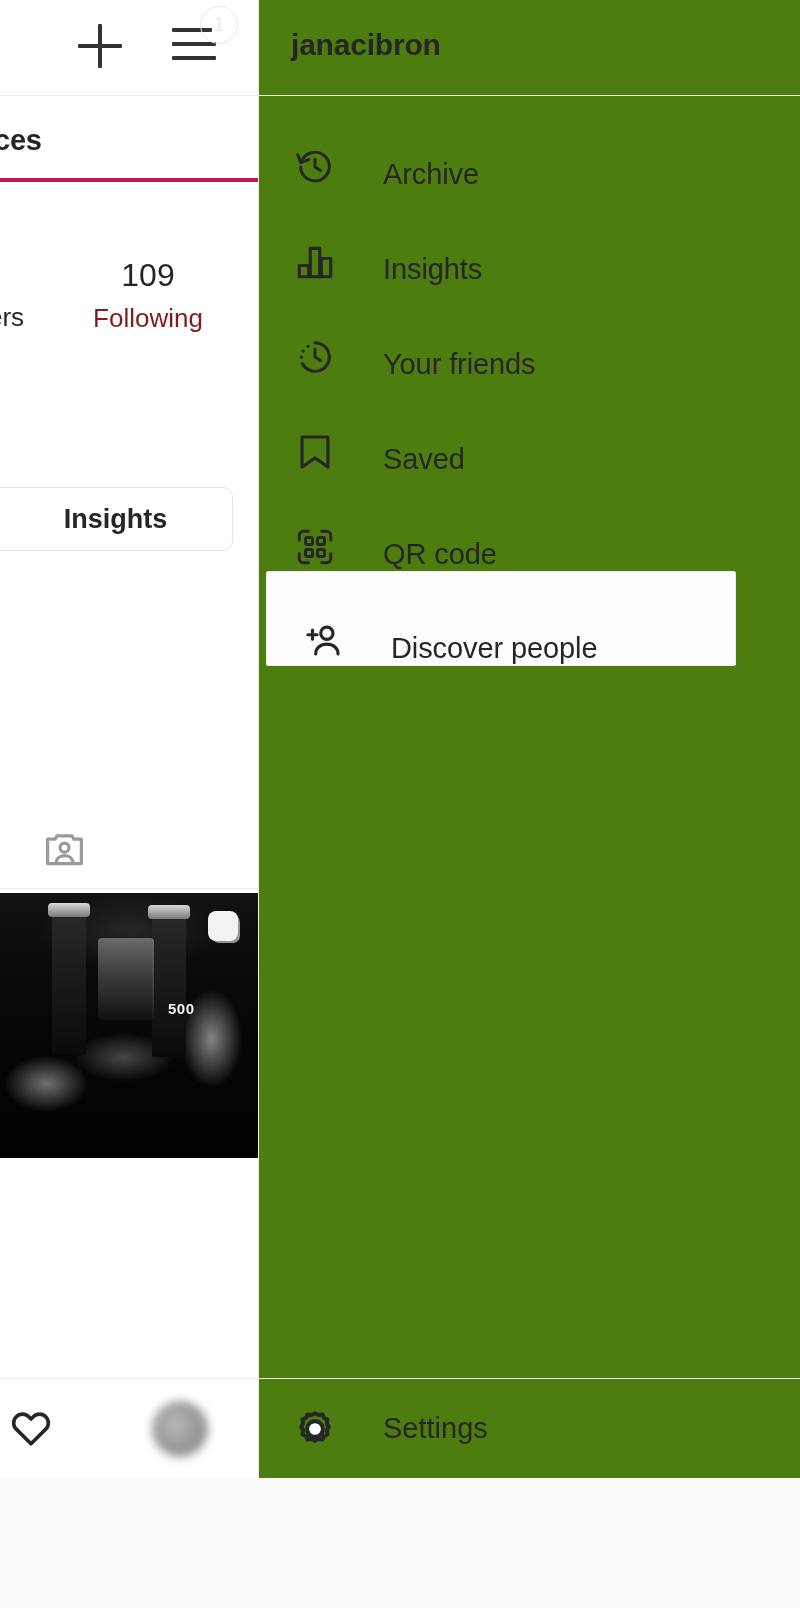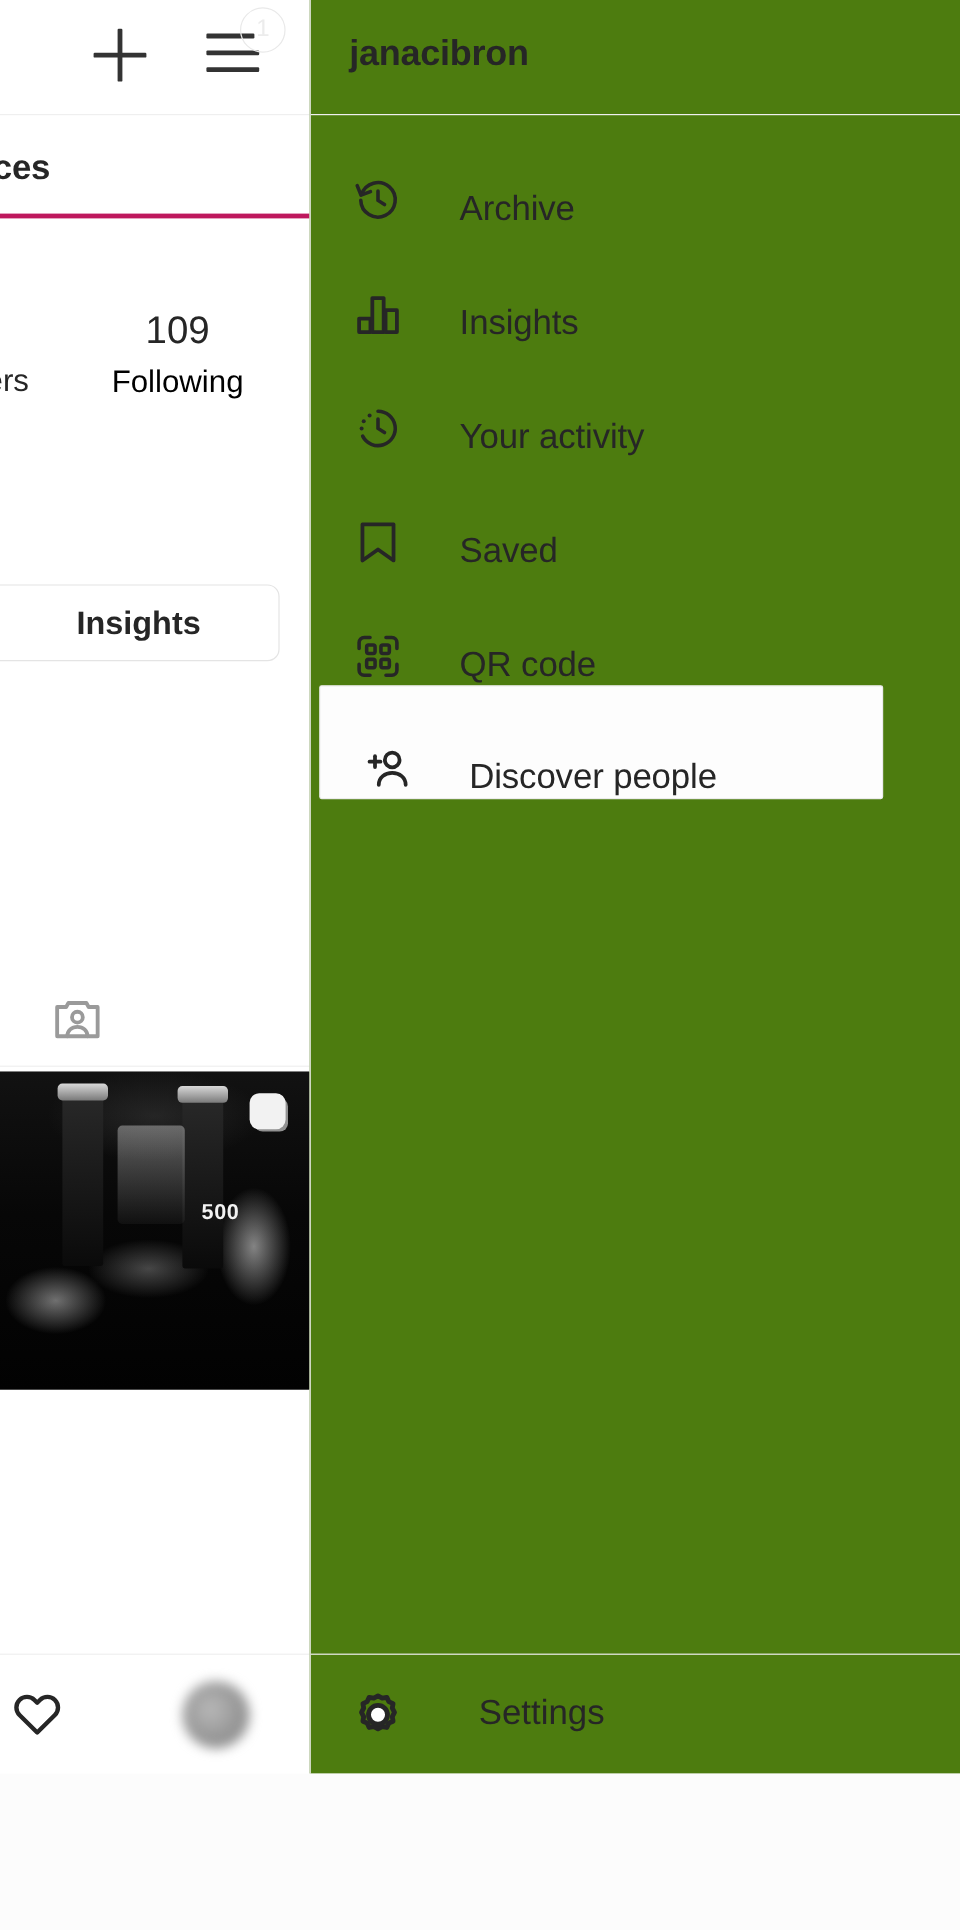--- a/index.html
+++ b/index.html
@@ -105,21 +105,21 @@
     font-size: 32px;
     font-weight: 400;
     color: #262626;
     line-height: 38px;
   }
   .stat-label {
     display: block;
     margin-top: 8px;
     font-size: 26px;
     font-weight: 400;
-    color: #000000;
+    color: #7f1d1d;
     line-height: 32px;
   }
 
   .stat-cut {
     position: absolute;
     left: -12px; top: 302px;
     font-size: 26px;
     color: #262626;
   }
 
@@ -191,21 +191,21 @@
     position: absolute;
     left: 98px; top: 45px;
     width: 56px; height: 82px;
     background: linear-gradient(180deg, rgba(220,220,220,.40), rgba(60,60,60,.18));
     border-radius: 4px;
   }
   .pt-label500 {
     position: absolute;
     left: 168px; top: 107px;
     color: #f2f2f2;
-    font-size: 18px;
+    font-size: 15px;
     font-weight: 700;
     font-family: "Liberation Sans", sans-serif;
     letter-spacing: 0.5px;
   }
   .pt-multi {
     position: absolute;
     left: 208px; top: 18px;
     width: 30px; height: 30px;
     background: #f2f2f2;
     border-radius: 8px;
@@ -305,21 +305,20 @@
   }
 
   .menu-settings {
     position: absolute;
     left: 0; top: 1378px;
     width: 541px; height: 100px;
     border-top: 1px solid #efefef;
     display: flex;
     align-items: center;
     padding-left: 32px;
-    gap: 16px;
   }
   .menu-settings .mi-icon {
     width: 48px; height: 48px;
     flex: 0 0 48px;
     display: flex; align-items: center; justify-content: center;
   }
   .menu-settings .mi-label {
     margin-left: 44px;
     font-size: 29px;
     color: #262626;
@@ -429,21 +428,21 @@
       <div class="menu-item">
         <span class="mi-icon">
           <svg width="42" height="42" viewBox="0 0 24 24" fill="none" stroke="#262626" stroke-width="1.7" stroke-linecap="round">
             <path d="M12 3.8a8.2 8.2 0 1 1-7.3 11.9"></path>
             <circle cx="4.2" cy="12.1" r="0.95" fill="#262626" stroke="none"></circle>
             <circle cx="5.2" cy="8.6" r="0.95" fill="#262626" stroke="none"></circle>
             <circle cx="8.0" cy="5.9" r="0.95" fill="#262626" stroke="none"></circle>
             <path d="M12 7.5V12l3.1 2"></path>
           </svg>
         </span>
-        <span class="mi-label">Your activity</span>
+        <span class="mi-label">Your friends</span>
       </div>
 
       <div class="menu-item">
         <span class="mi-icon">
           <svg width="42" height="42" viewBox="0 0 24 24" fill="none" stroke="#262626" stroke-width="1.8" stroke-linejoin="round">
             <path d="M4.6 3.4h14.8v17.2L12 15.4 4.6 20.6Z"></path>
           </svg>
         </span>
         <span class="mi-label">Saved</span>
       </div>

